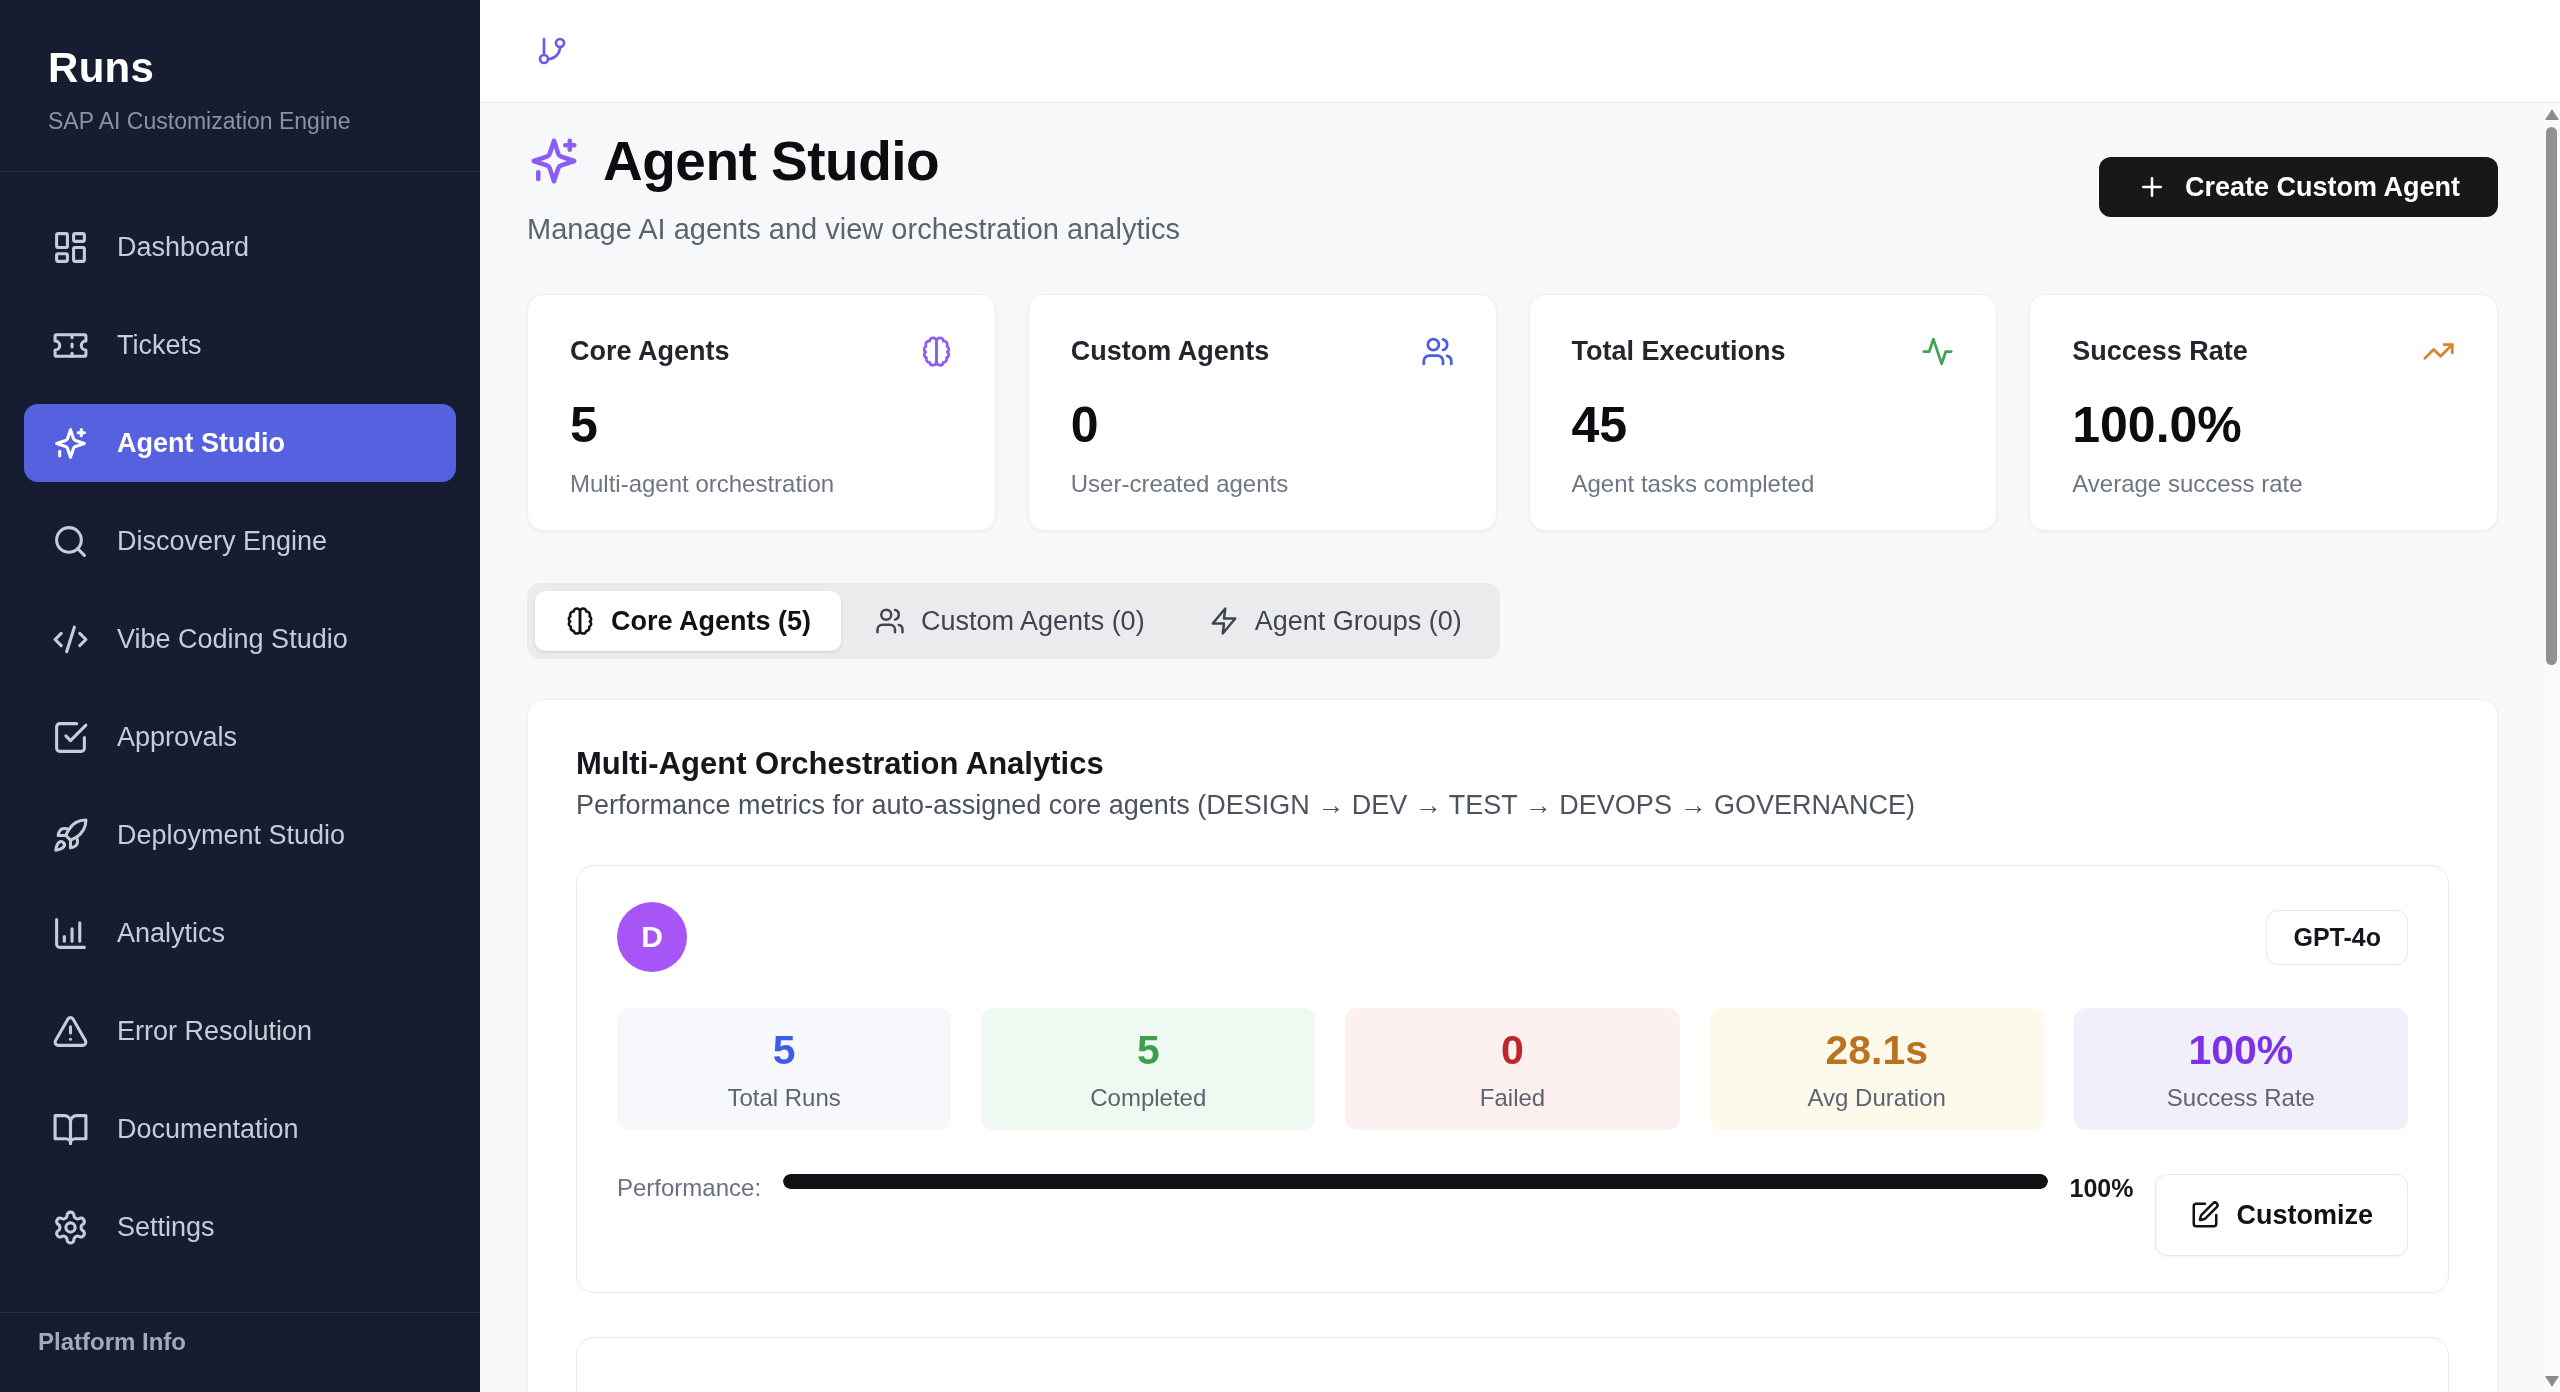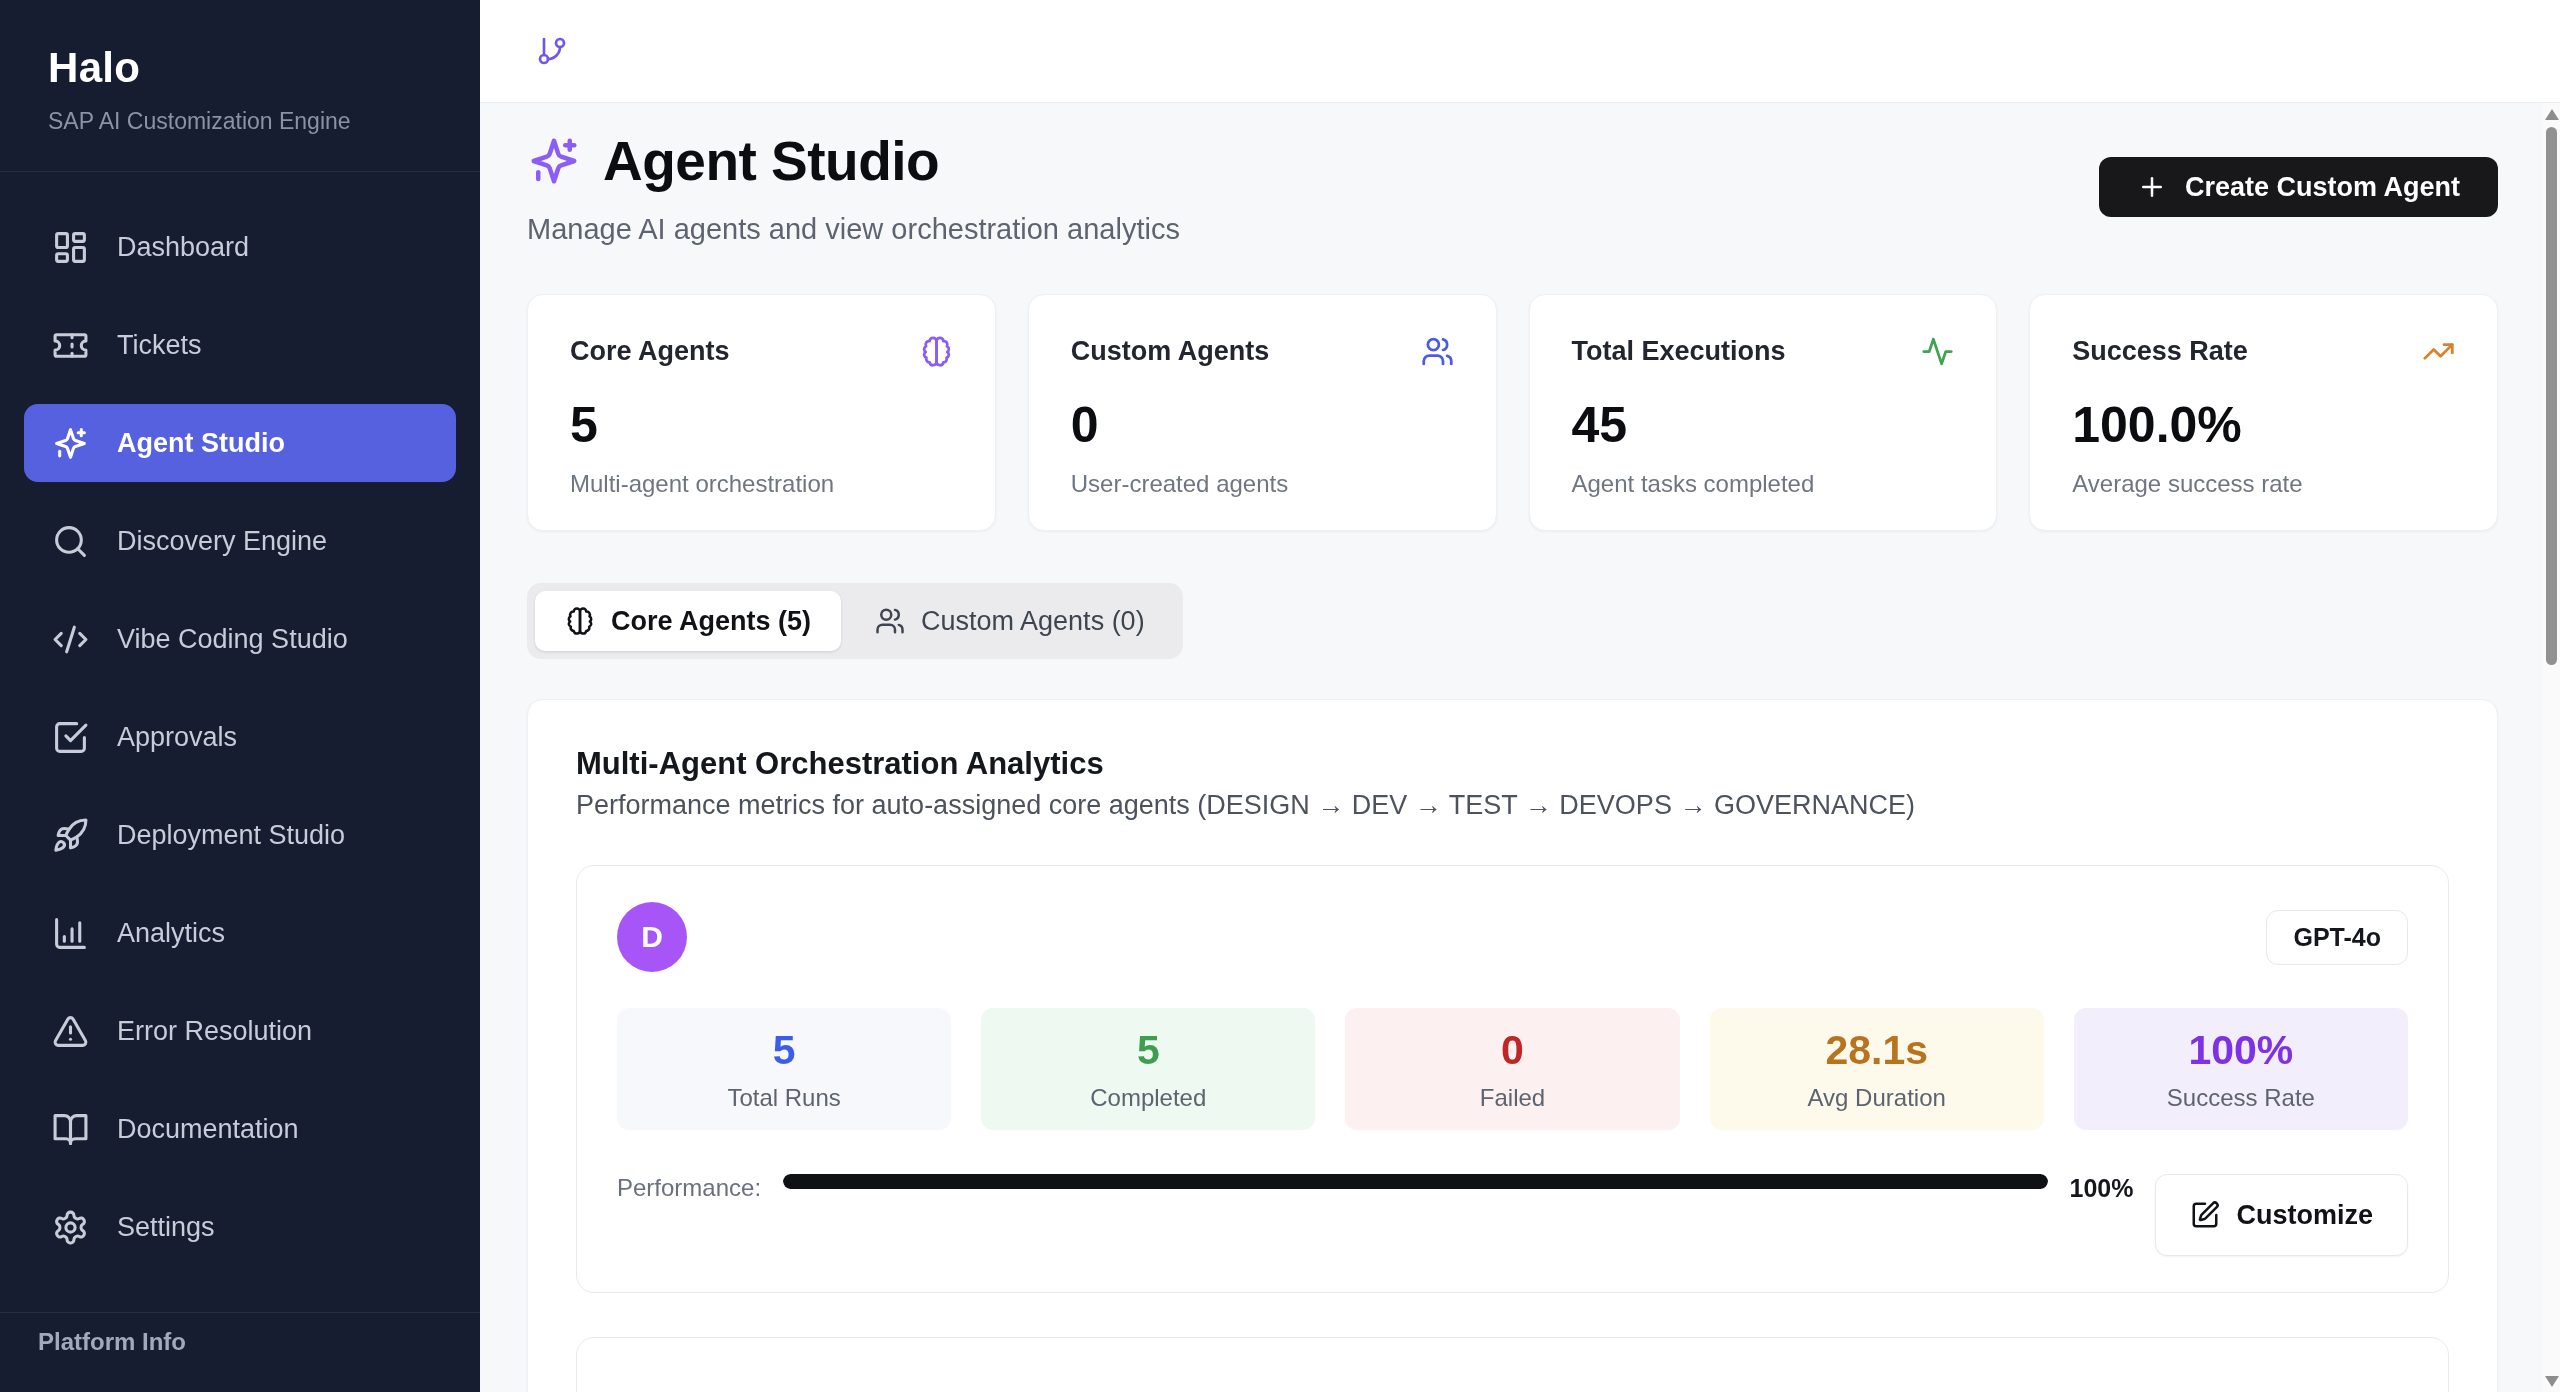--- a/index.html
+++ b/index.html
@@ -88,21 +88,21 @@
   .scrollbar{position:absolute;top:103px;right:0;bottom:0;width:17px;background:#fafafa}
   .sb-up{position:absolute;top:6px;left:50%;transform:translateX(-50%);width:0;height:0;border-left:7px solid transparent;border-right:7px solid transparent;border-bottom:11px solid #8d8d8d}
   .sb-thumb{position:absolute;top:24px;left:3px;width:11px;height:538px;background:#919191;border-radius:7px}
   .sb-down{position:absolute;bottom:5px;left:50%;transform:translateX(-50%);width:0;height:0;border-left:7px solid transparent;border-right:7px solid transparent;border-top:11px solid #8d8d8d}
 </style>
 </head>
 <body>
 
 <aside class="sidebar">
   <div class="side-header">
-    <div class="logo">Halo</div>
+    <div class="logo">Runs</div>
     <div class="side-sub">SAP AI Customization Engine</div>
   </div>
   <nav>
     <div class="nav-item">
       <svg viewBox="0 0 24 24" fill="none" stroke="currentColor" stroke-width="2" stroke-linecap="round" stroke-linejoin="round">
           <rect x="3" y="3" width="7" height="9" rx="1"></rect>
           <rect x="14" y="3" width="7" height="5" rx="1"></rect>
           <rect x="14" y="12" width="7" height="9" rx="1"></rect>
           <rect x="3" y="16" width="7" height="5" rx="1"></rect>
         </svg>
@@ -289,20 +289,26 @@
       </button>
       <button class="tab">
         <svg viewBox="0 0 24 24" fill="none" stroke="currentColor" stroke-width="2" stroke-linecap="round" stroke-linejoin="round">
             <path d="M16 21v-2a4 4 0 0 0-4-4H6a4 4 0 0 0-4 4v2"></path>
             <circle cx="9" cy="7" r="4"></circle>
             <path d="M22 21v-2a4 4 0 0 0-3-3.87"></path>
             <path d="M16 3.13a4 4 0 0 1 0 7.75"></path>
           </svg>
         <span>Custom Agents (0)</span>
       </button>
+      <button class="tab">
+        <svg viewBox="0 0 24 24" fill="none" stroke="currentColor" stroke-width="2" stroke-linecap="round" stroke-linejoin="round">
+            <polygon points="13 2 3 14 12 14 11 22 21 10 12 10 13 2"></polygon>
+          </svg>
+        <span>Agent Groups (0)</span>
+      </button>
     </div>
 
     
     <div class="panel">
       <h2>Multi-Agent Orchestration Analytics</h2>
       <div class="panel-sub">Performance metrics for auto-assigned core agents (DESIGN → DEV → TEST → DEVOPS → GOVERNANCE)</div>
 
       <div class="agent-card">
         <div class="agent-head">
           <div class="avatar design">D</div>

